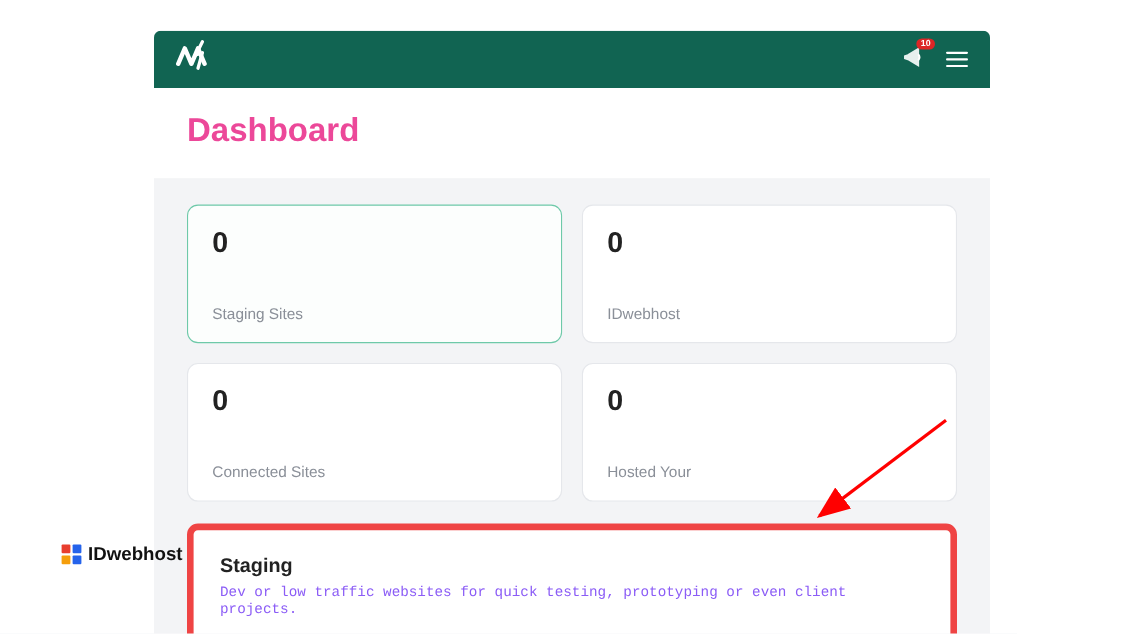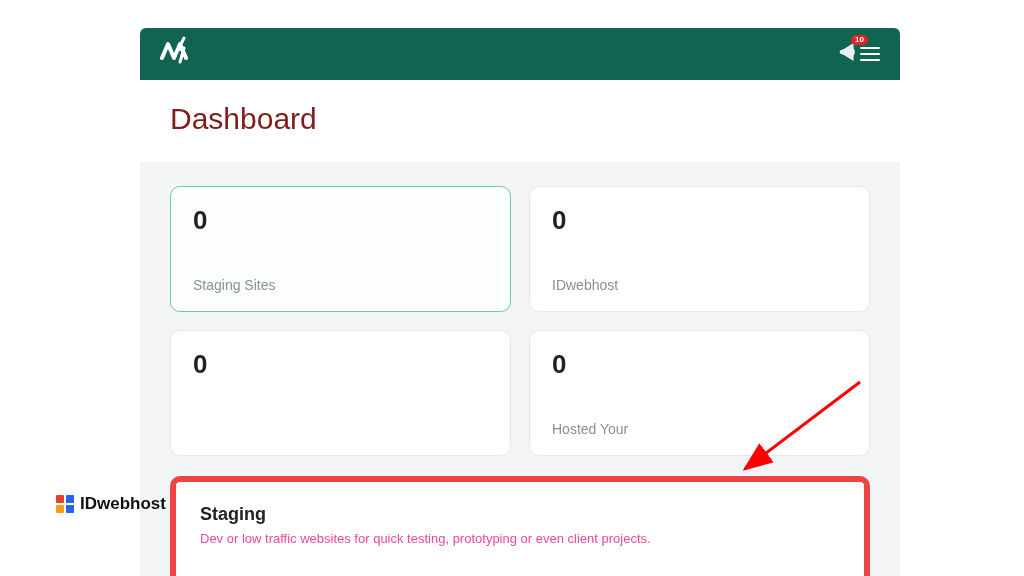--- a/index.html
+++ b/index.html
@@ -31,20 +31,21 @@
     .logo {
       color: #fff;
       font-size: 28px;
       font-weight: 900;
       font-style: italic;
       position: relative;
     }
     .header-right {
       display: flex;
       align-items: center;
+      gap: 18px;
     }
     .notif-wrap {
       position: relative;
       color: #fff;
     }
     .notif-badge {
       position: absolute;
       top: -6px;
       right: -8px;
       background: #dc2626;
@@ -66,22 +67,22 @@
       height: 2px;
       background: #fff;
       border-radius: 1px;
     }
     .title-section {
       background: #fff;
       padding: 22px 30px 26px;
     }
     .page-title {
       font-size: 30px;
-      font-weight: 400;
-      color: #7f1d1d;
+      font-weight: 700;
+      color: #ec4899;
     }
     .content {
       padding: 24px 30px 30px;
     }
     .cards-grid {
       display: grid;
       grid-template-columns: 1fr 1fr;
       gap: 18px;
       margin-bottom: 20px;
     }
@@ -113,22 +114,23 @@
       padding: 22px 24px 26px;
     }
     .staging-title {
       font-size: 18px;
       font-weight: 700;
       color: #222;
       margin-bottom: 6px;
     }
     .staging-desc {
       font-size: 13px;
-      color: #ec4899;
+      color: #8b5cf6;
       margin-bottom: 30px;
+      font-family: Liberation Mono, monospace;
     }
     .staging-cta {
       display: flex;
       justify-content: flex-end;
     }
     .create-btn {
       background: #116452;
       color: #fff;
       border: none;
       border-radius: 8px;
@@ -206,20 +208,21 @@
       <div class="stat-card active">
         <div class="stat-value">0</div>
         <div class="stat-label">Staging Sites</div>
       </div>
       <div class="stat-card">
         <div class="stat-value">0</div>
         <div class="stat-label">IDwebhost</div>
       </div>
       <div class="stat-card">
         <div class="stat-value">0</div>
+        <div class="stat-label">Connected Sites</div>
       </div>
       <div class="stat-card">
         <div class="stat-value">0</div>
         <div class="stat-label">Hosted Your</div>
       </div>
     </div>
 
     <div class="staging-card">
       <div class="staging-title">Staging</div>
       <div class="staging-desc">Dev or low traffic websites for quick testing, prototyping or even client projects.</div>

